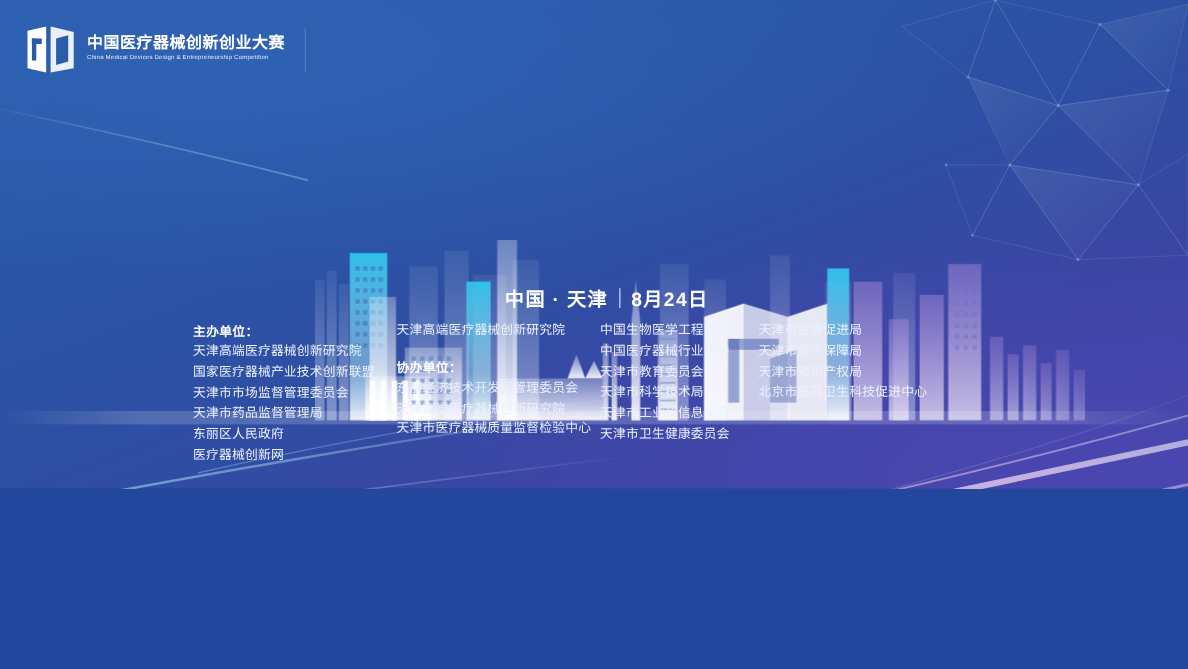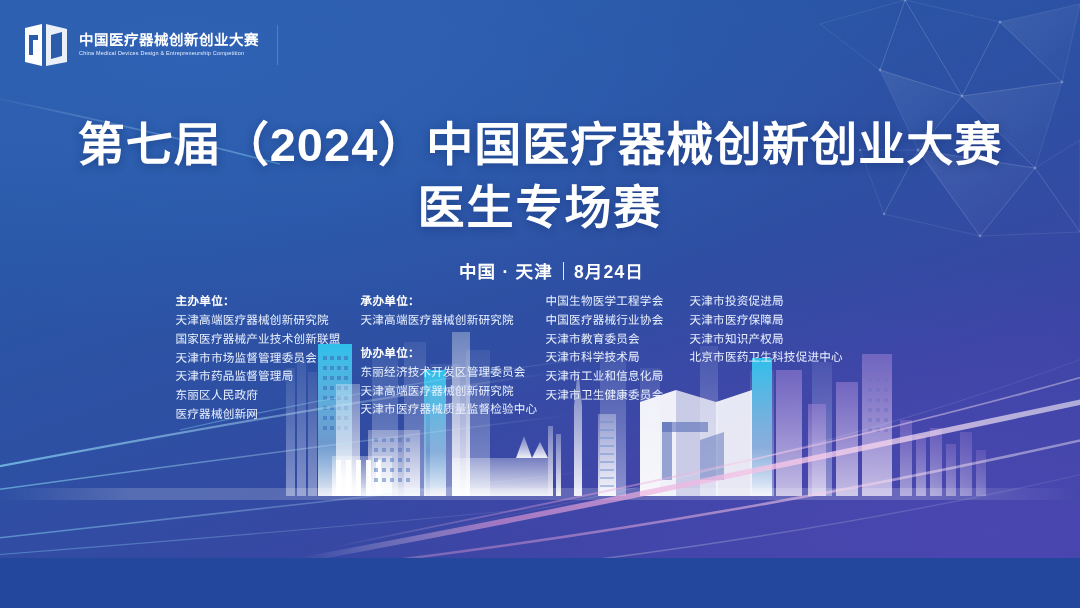--- a/index.html
+++ b/index.html
@@ -3,21 +3,21 @@
 <meta charset="utf-8">
 <title>poster</title>
 <style>
   html,body{margin:0;padding:0;}
   body{
     width:1080px;height:608px;overflow:hidden;
     font-family:"Liberation Sans","DejaVu Sans",sans-serif;
     background:#22479c;
   }
   .poster{
-    position:relative;width:1080px;height:558px;overflow:hidden;
+    position:relative;width:1080px;height:444px;overflow:hidden;
     background:
       radial-gradient(120% 90% at 18% 10%, #2f62b4 0%, rgba(47,98,180,0) 55%),
       radial-gradient(100% 80% at 92% 95%, #4a47b0 0%, rgba(74,71,176,0) 60%),
       linear-gradient(160deg, #2b5cab 0%, #2a55a6 30%, #2e4fa3 52%, #3a45a3 76%, #3f43a6 100%);
   }
 
   
   .poly-layer{position:absolute;inset:0;opacity:.55;pointer-events:none;}
 
   
@@ -392,45 +392,40 @@
         <div class="logo-cn">中国医疗器械创新创业大赛</div>
         <div class="logo-en">China Medical Devices Design &amp; Entrepreneurship Competition</div>
       </div>
     </div>
 
     <div class="divider-v"></div>
 
 
   </div>
 
-  <div class="title-wrap">
-    <div class="title-l1">第七届（2024）中国医疗器械创新创业大赛</div>
-    <div class="title-l2">医生专场赛</div>
-  </div>
 
   <div class="dateline">
     <span>中国 · 天津</span>
     <span class="sep"></span>
     <span>8月24日</span>
   </div>
 
   <div class="orgs">
 
     <div class="org-col col-a">
       <div class="org-head">主办单位：</div>
       <div class="org-item">天津高端医疗器械创新研究院</div>
       <div class="org-item">国家医疗器械产业技术创新联盟</div>
       <div class="org-item">天津市市场监督管理委员会</div>
       <div class="org-item">天津市药品监督管理局</div>
       <div class="org-item">东丽区人民政府</div>
       <div class="org-item">医疗器械创新网</div>
     </div>
 
     <div class="org-col col-b">
-      <div class="org-head">承办单位：</div>
       <div class="org-item">天津高端医疗器械创新研究院</div>
       <div class="org-gap"></div>
       <div class="org-head">协办单位：</div>
       <div class="org-item">东丽经济技术开发区管理委员会</div>
       <div class="org-item">天津高端医疗器械创新研究院</div>
       <div class="org-item">天津市医疗器械质量监督检验中心</div>
     </div>
 
     <div class="org-col">
       <div class="col-c">

